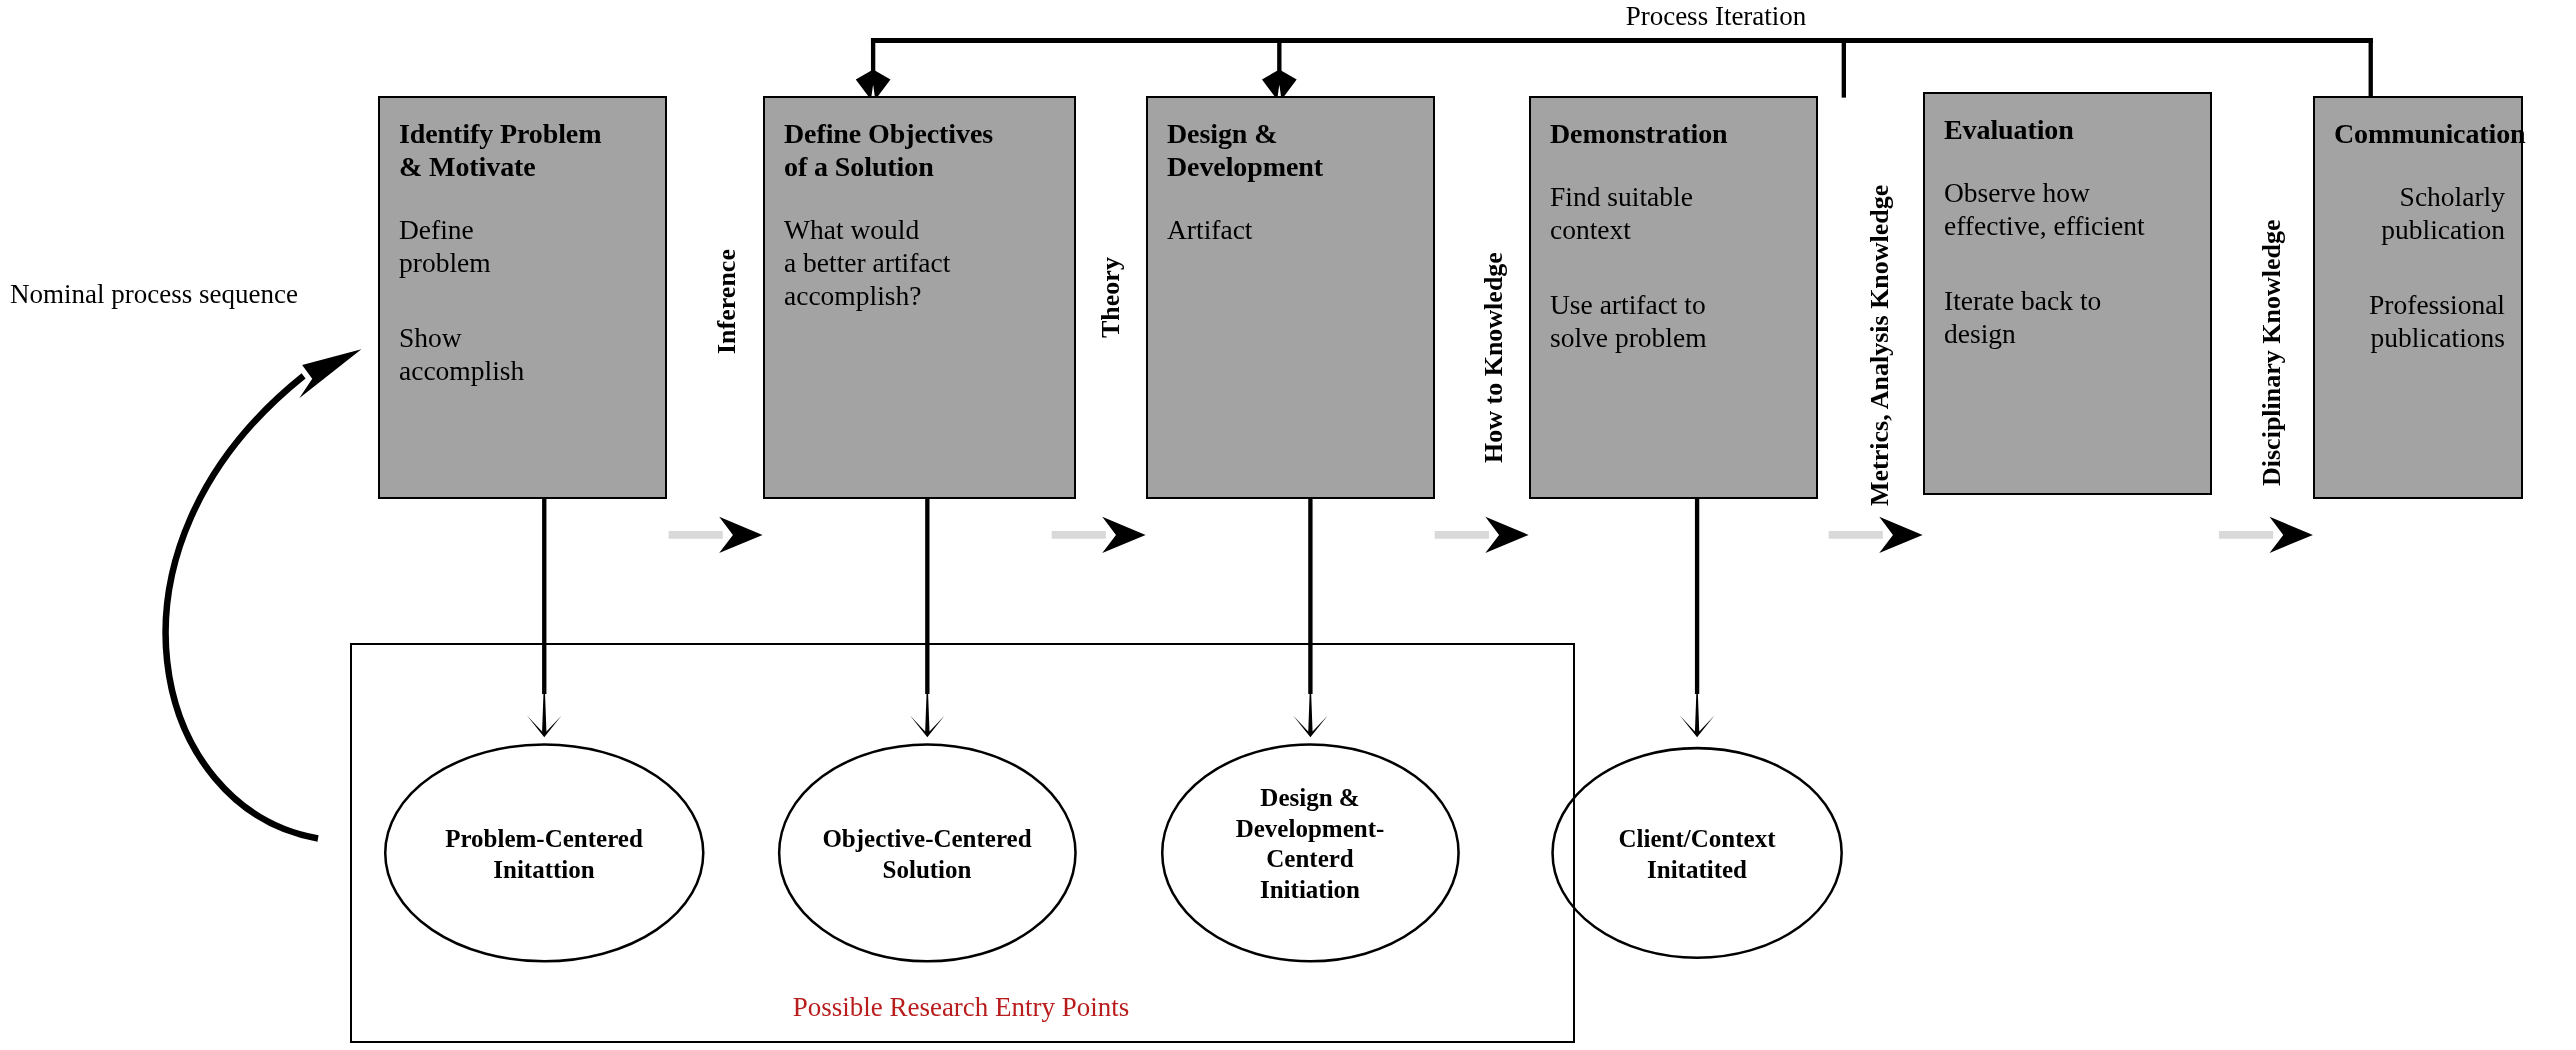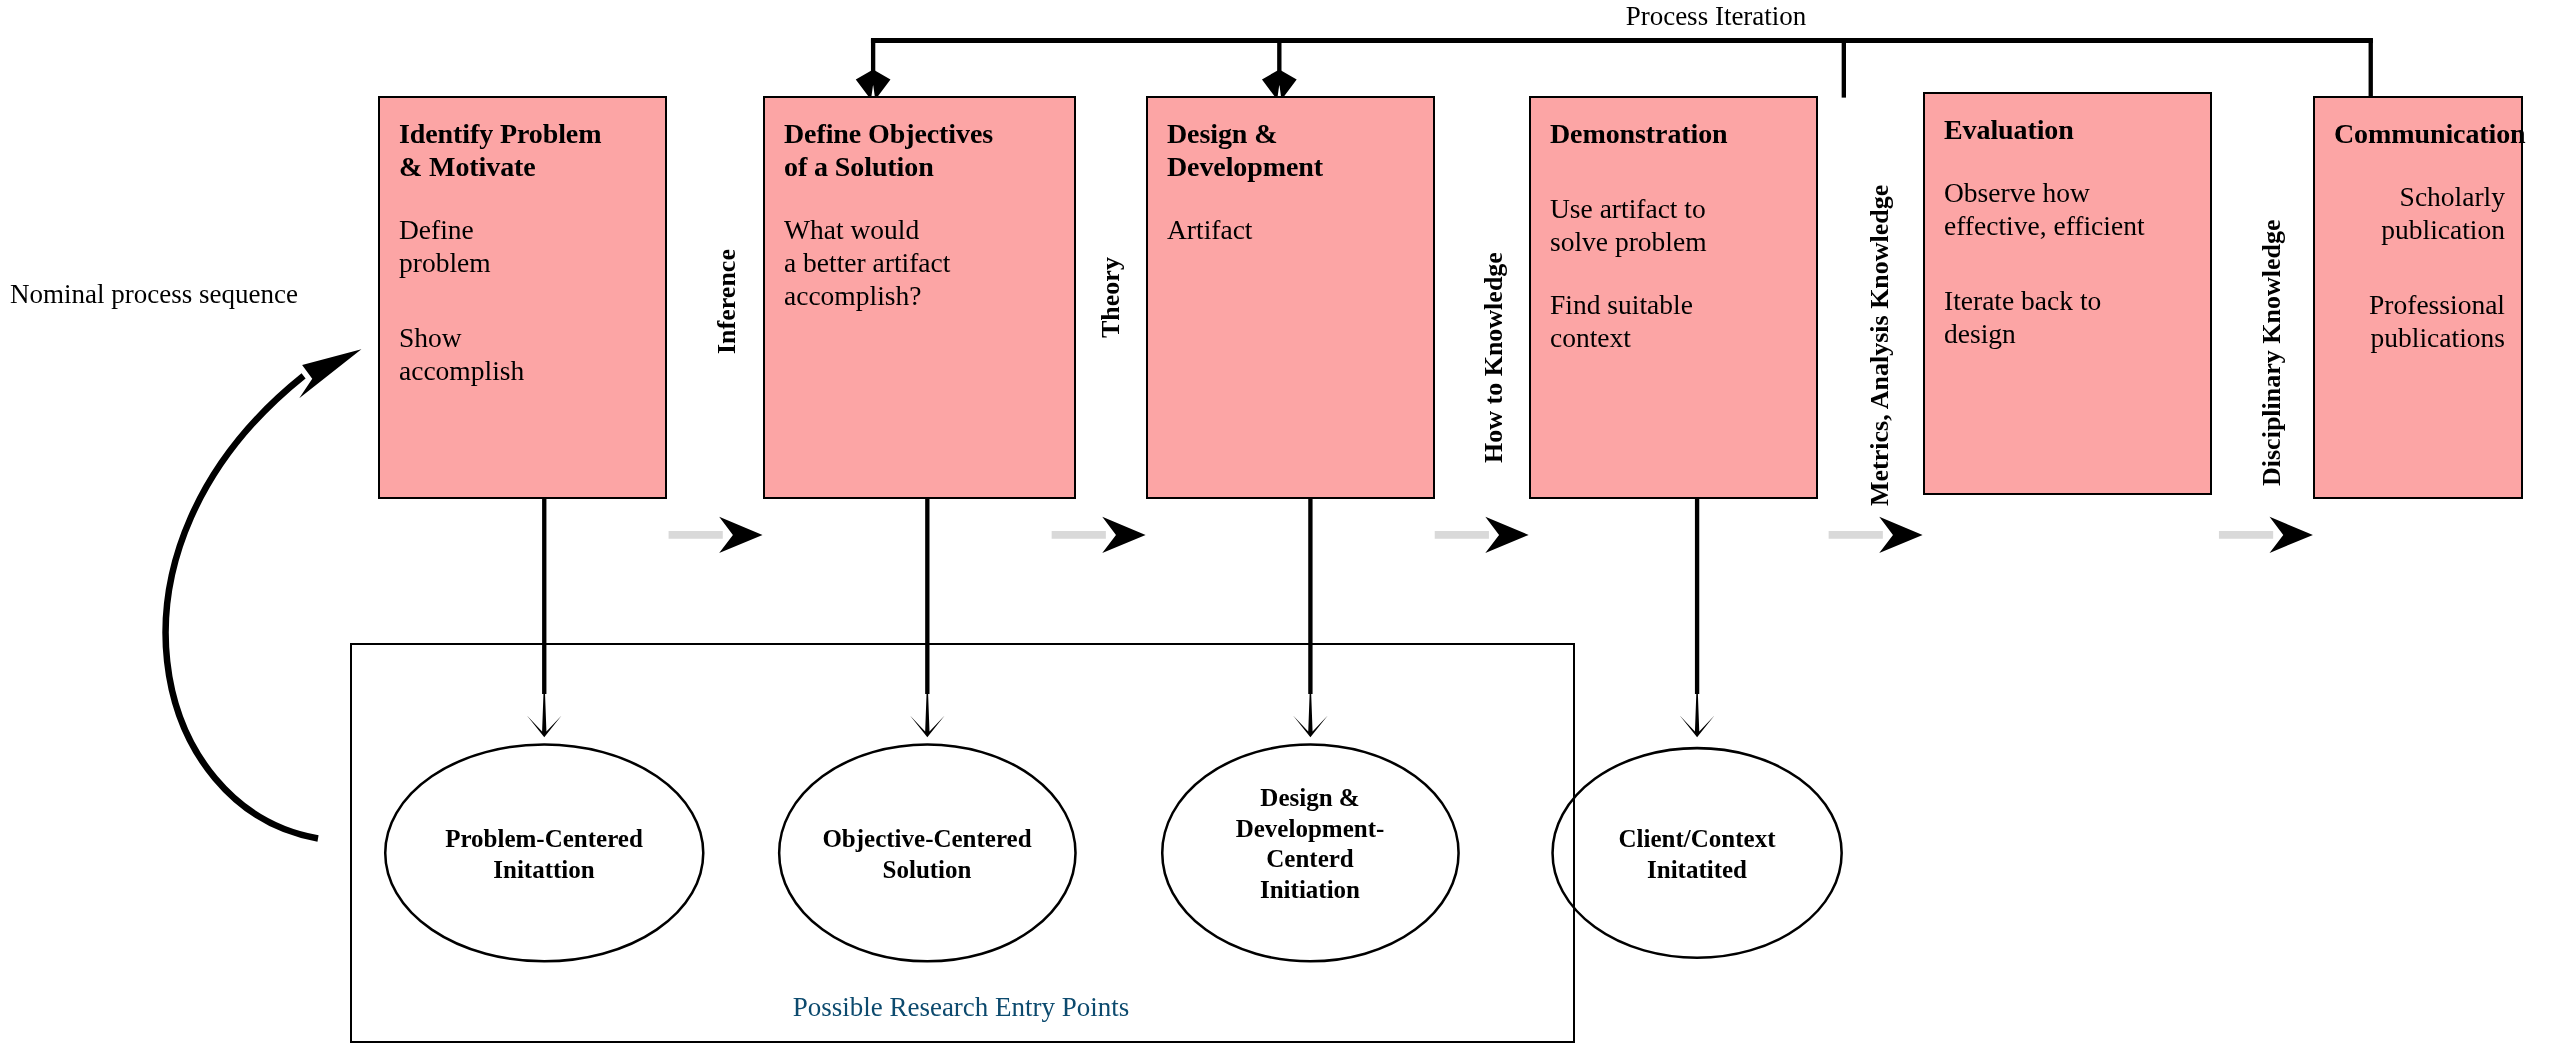--- a/index.html
+++ b/index.html
@@ -19,21 +19,21 @@
     position: absolute;
     top: 0; left: 0;
     width: 2576px;
     height: 1051px;
     pointer-events: none;
   }
   .stage-box {
     position: absolute;
     box-sizing: border-box;
     border: 2.2px solid #000000;
-    background: #fca5a5;
+    background: #a3a3a3;
     padding: 19px 16px 0 19px;
   }
   .stage-title {
     font-weight: bold;
     font-size: 28px;
     line-height: 1.18;
     color: #000000;
     white-space: pre-line;
     letter-spacing: -0.1px;
   }
@@ -76,21 +76,21 @@
     font-size: 25px;
     line-height: 1.22;
     text-align: center;
     color: #000000;
     white-space: pre-line;
     transform: translate(-50%, -50%);
   }
   .entry-caption {
     position: absolute;
     font-size: 27px;
-    color: #0c4a6e;
+    color: #b91c1c;
     white-space: nowrap;
     transform: translateX(-50%);
   }
   .iteration-caption {
     position: absolute;
     font-size: 27px;
     color: #000000;
     white-space: nowrap;
     transform: translateX(-50%);
   }
@@ -197,24 +197,24 @@
   </div>
 
   <div class="stage-box" style="left:1146px; top:96px; width:289px; height:403px;">
     <div class="stage-title">Design &amp;
 Development</div>
     <div class="stage-body">Artifact</div>
   </div>
 
   <div class="stage-box" style="left:1529px; top:96px; width:289px; height:403px;">
     <div class="stage-title">Demonstration</div>
+    <div class="stage-body">Find suitable
+context</div>
     <div class="stage-body second">Use artifact to
 solve problem</div>
-    <div class="stage-body">Find suitable
-context</div>
   </div>
 
   <div class="stage-box" style="left:1923px; top:92px; width:289px; height:403px;">
     <div class="stage-title">Evaluation</div>
     <div class="stage-body">Observe how
 effective, efficient</div>
     <div class="stage-body second">Iterate back to
 design</div>
   </div>
 

